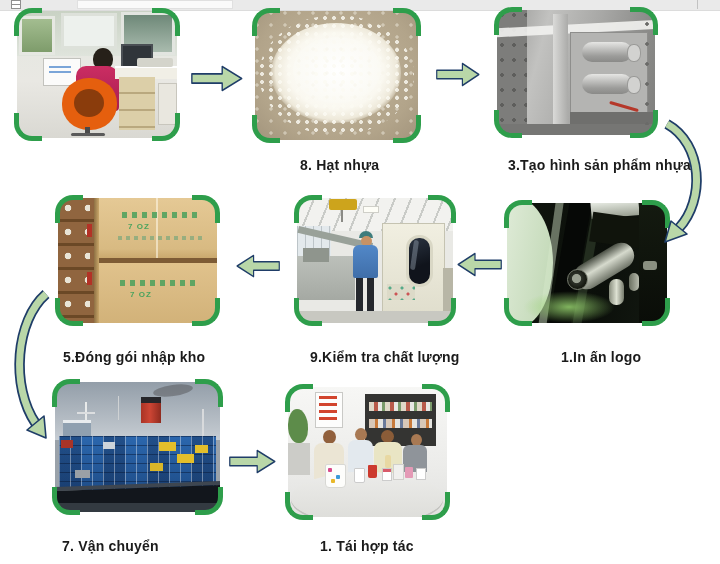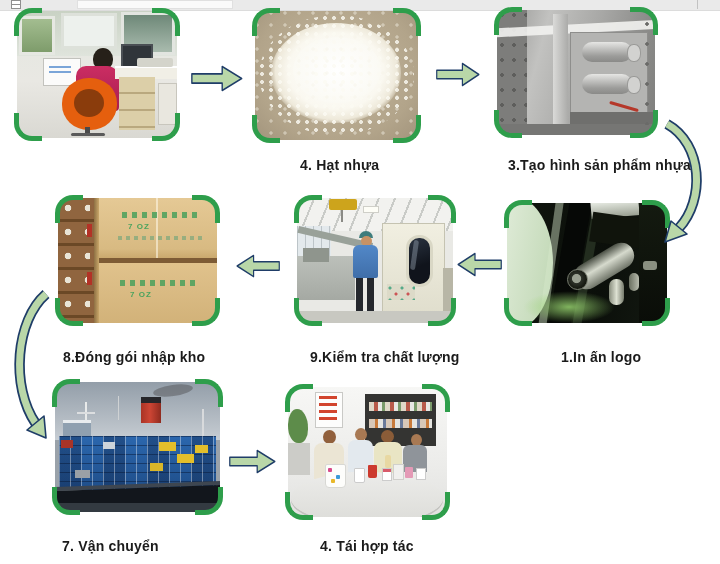--- a/index.html
+++ b/index.html
@@ -261,21 +261,21 @@
   </svg>
   <svg class="arrow" style="left:8px;top:288px;width:48px;height:154px" viewBox="0 0 48 154">
     <path class="curve-under" d="M38,6 C8,32 2,98 28,136"></path>
     <path class="curve-over" d="M38,6 C8,32 2,98 28,136"></path>
     <polygon class="blk" points="38,150 19,142 36,128"></polygon>
   </svg>
   <svg class="arrow" style="left:229px;top:449px;width:47px;height:25px" viewBox="0 0 60 26" preserveAspectRatio="none">
     <polygon class="blk" points="1,8.5 36,8.5 36,1.5 58.5,13 36,24.5 36,17.5 1,17.5"></polygon>
   </svg>
 
-  <div class="caption" style="left:300px;top:157px">4. Hạt nhựa</div>
+  <div class="caption" style="left:300px;top:157px">8. Hạt nhựa</div>
   <div class="caption" style="left:508px;top:157px">3.Tạo hình sản phẩm nhựa</div>
-  <div class="caption" style="left:63px;top:349px">8.Đóng gói nhập kho</div>
+  <div class="caption" style="left:63px;top:349px">5.Đóng gói nhập kho</div>
   <div class="caption" style="left:310px;top:349px">9.Kiểm tra chất lượng</div>
   <div class="caption" style="left:561px;top:349px">1.In ấn logo</div>
   <div class="caption" style="left:62px;top:538px">7. Vận chuyển</div>
-  <div class="caption" style="left:320px;top:538px">4. Tái hợp tác</div>
+  <div class="caption" style="left:320px;top:538px">1. Tái hợp tác</div>
 
 </div>
 
 </body></html>

